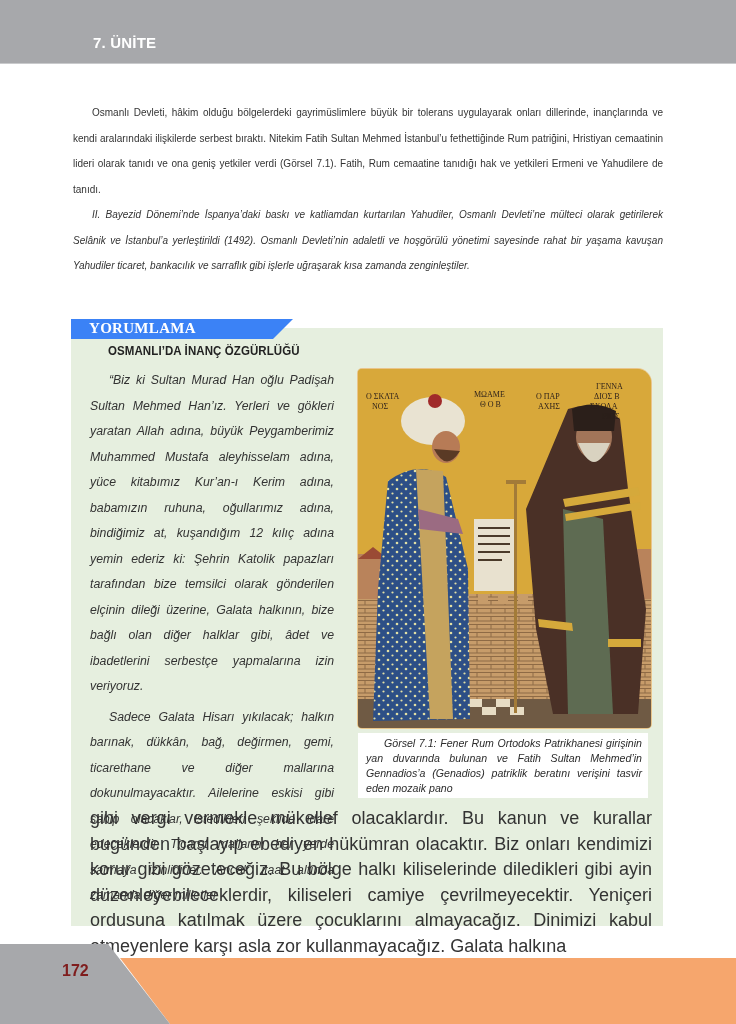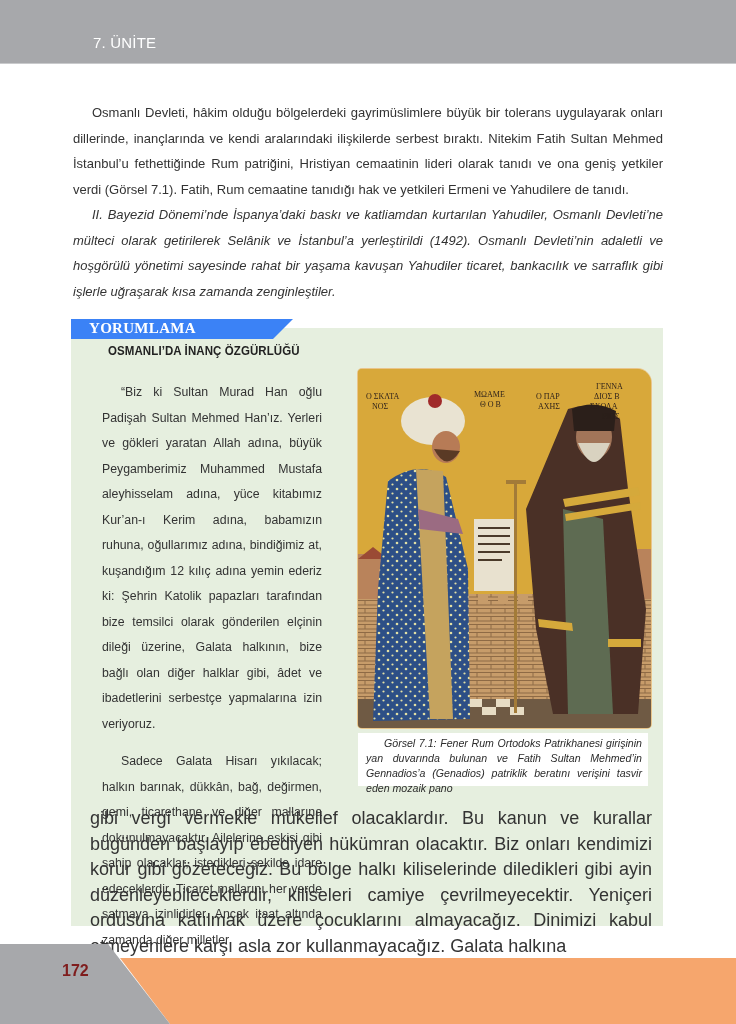--- a/index.html
+++ b/index.html
@@ -1,40 +1,40 @@
 <!DOCTYPE html>
 <html><head>
 <meta charset="utf-8">
 <style>
   html, body { margin:0; padding:0; }
   body { width:736px; height:1024px; position:relative; background:#ffffff; overflow:hidden;
          font-family:"Liberation Sans", sans-serif; color:#2b2b2b; }
   .header { position:absolute; left:0; top:0; width:736px; height:63px; background:#a7a8ab; border-bottom:1px solid #c9cacc; }
-  .unit-title { position:absolute; left:93px; top:34px; font-size:15px; font-weight:normal; color:#ffffff; letter-spacing:0.2px; font-family:"Liberation Sans", sans-serif; }
-  .para { position:absolute; left:73px; width:590px; font-size:13px; line-height:25.5px; text-align:justify; color:#333; }
+  .unit-title { position:absolute; left:93px; top:34px; font-size:15px; font-weight:bold; color:#ffffff; letter-spacing:0.2px; font-family:"Liberation Sans", sans-serif; }
+  .para { position:absolute; left:73px; width:590px; font-size:10px; line-height:25.5px; text-align:justify; color:#333; }
   .para p { margin:0; text-indent:19px; }
   #p1 { top:100px; }
   #p2 { top:202px;font-style:italic; }
 
   .green-box { position:absolute; left:71px; top:328px; width:592px; height:598px; background:#e6efdf; }
   .tab { position:absolute; left:71px; top:319px; width:222px; height:20px; background:#3b82f6;
          clip-path:polygon(0 0, 100% 0, 91% 100%, 0 100%); }
   .tab-label { position:absolute; left:18px; top:1px; font-family:"Liberation Serif", serif; font-weight:bold; font-size:15px; color:#ffffff; letter-spacing:0.3px; }
   .box-heading { position:absolute; left:108px; top:344px; font-size:12.5px; font-weight:bold; color:#222; letter-spacing:0.1px; transform:scaleX(0.92); transform-origin:left; }
   .quote-col { position:absolute; left:90px; top:368px; width:244px; font-size:12.3px; line-height:25.5px; text-align:justify; color:#333; }
-  .quote-col p { margin:12px; text-indent:19px; }
+  .quote-col p { margin:0; text-indent:19px;font-style:italic; }
   .quote-col p + p { margin-top:5px; }
   .quote-full { position:absolute; left:90px; top:806px; width:562px; font-size:18px; line-height:25.5px; text-align:justify; color:#333; }
   .quote-full p { margin:0; }
 
   .mosaic { position:absolute; left:358px; top:369px; width:293px; height:359px; border-radius:4px 14px 4px 4px;
             background:linear-gradient(180deg,#d7a530 0%,#e0b23a 40%,#d9a836 60%,#b48c5a 80%,#8a6d4f 100%); overflow:hidden;
             box-shadow:0 0 0 1px #e9c58b; }
   .mosaic svg { display:block; }
-  .caption { position:absolute; left:358px; top:733px; width:290px; height:53px; background:#ffffff; padding:3px 6px 0 8px; box-sizing:border-box;
+  .caption { position:absolute; left:358px; top:733px; width:290px; height:65px; background:#ffffff; padding:3px 6px 0 8px; box-sizing:border-box;
              font-size:10.6px; line-height:15px; font-style:italic; color:#2b2b2b; text-align:justify; }
   .caption p { margin:0; text-indent:18px; }
   .footer-orange { position:absolute; left:0; top:958px; width:736px; height:66px; background:#f6a66d;
                    clip-path:polygon(120px 0, 100% 0, 100% 100%, 170px 100%); }
   .footer-gray-over { position:absolute; left:0; top:944px; width:175px; height:80px; background:#a7a8ab;
                       clip-path:polygon(0 0, 108px 0, 170px 80px, 0 80px); }
   .page-number { position:absolute; left:62px; top:962px; font-size:16px; font-weight:bold; color:#7f1d1d; }
 </style>
 </head>
 <body>

